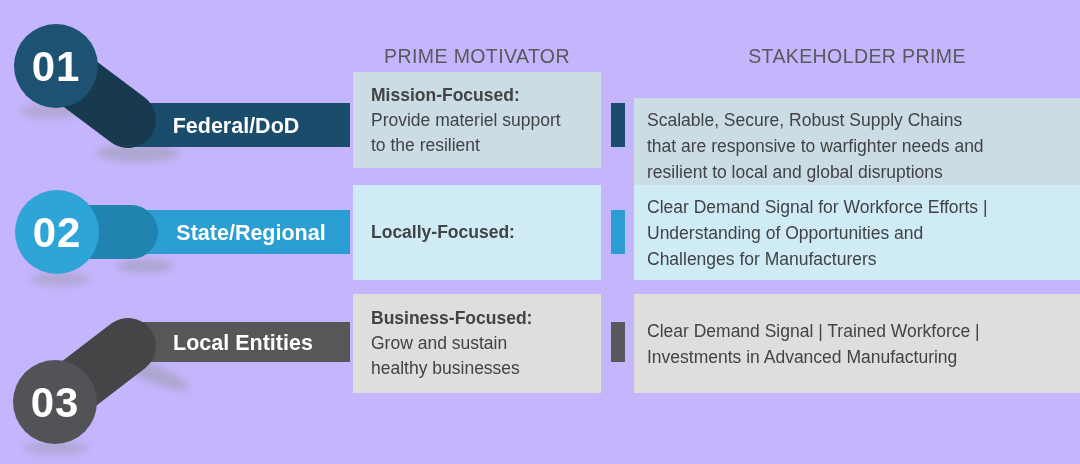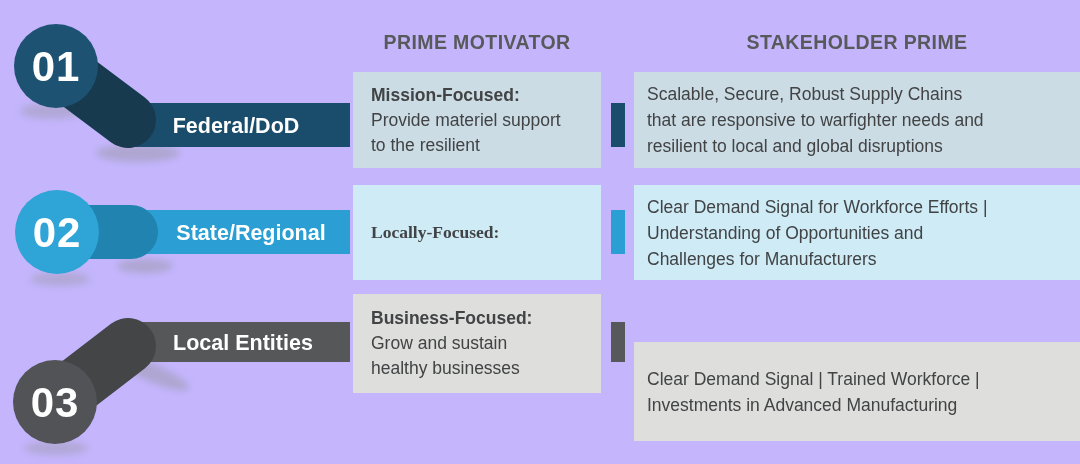--- a/index.html
+++ b/index.html
@@ -3,22 +3,22 @@
 <meta charset="utf-8">
 <style>
   html,body { margin:0; padding:0; background:#ffffff; }
   .stage {
     position:relative; width:1080px; height:464px;
     background:#c4b5fd; overflow:hidden;
     font-family:"Liberation Sans", sans-serif;
   }
   svg.art { position:absolute; left:0; top:0; }
   .col-header {
-    position:absolute; top:31px; text-align:center;
-    font-size:19.5px; font-weight:bold; letter-spacing:.4px; color:#58595B;
+    position:absolute; top:45px; text-align:center;
+    font-size:19.5px; font-weight:normal; letter-spacing:.4px; color:#58595B;
   }
   .col-header.prime { left:353px; width:248px; }
   .col-header.needs { left:634px; width:446px; }
   .box {
     position:absolute; box-sizing:border-box;
     display:flex; flex-direction:column; justify-content:center;
     color:#414345; font-size:17.5px; line-height:25px;
   }
   .box.prime { left:353px; width:248px; padding:6px 6px 6px 18px; }
   .box.needs { left:634px; width:446px; padding:6px 8px 6px 13px; line-height:26px; }
@@ -79,40 +79,40 @@
 
   <div class="col-header prime">PRIME MOTIVATOR</div>
   <div class="col-header needs">STAKEHOLDER PRIME</div>
 
   <div class="box prime r0" style="background-color: rgb(203, 220, 228);">
     <div class="m-title">Mission-Focused:</div>
     <div class="pre">Provide materiel support
 to the resilient</div>
   </div>
   <div class="connector r0" style="background-color: rgb(26, 76, 107);"></div>
-  <div class="box needs r0" style="background-color: rgb(203, 220, 228);">
+  <div class="box needs r0" style="background-color: rgb(203, 220, 228); margin-top: 26px;">
     <div class="pre">Scalable, Secure, Robust Supply Chains
 that are responsive to warfighter needs and
 resilient to local and global disruptions</div>
   </div>
 
-  <div class="box prime r1" style="background-color: rgb(206, 235, 246); font-family: Liberation Serif, serif;">
+  <div class="box prime r1" style="background-color: rgb(206, 235, 246);">
     <div class="m-title">Locally-Focused:</div>
   </div>
   <div class="connector r1" style="background-color: rgb(43, 159, 211);"></div>
   <div class="box prime r2" style="background-color: rgb(222, 222, 220);">
     <div class="m-title">Business-Focused:</div>
     <div class="pre">Grow and sustain
 healthy businesses</div>
   </div>
 
   <div class="box needs r1" style="background-color: rgb(206, 235, 246);">
     <div class="pre">Clear Demand Signal for Workforce Efforts |
 Understanding of Opportunities and
 Challenges for Manufacturers</div>
   </div>
   <div class="connector r2" style="background-color: rgb(87, 88, 90);"></div>
-  <div class="box needs r2" style="background-color: rgb(222, 222, 220); margin-top: 48px;">
+  <div class="box needs r2" style="background-color: rgb(222, 222, 220);">
     <div class="pre">Clear Demand Signal  |  Trained Workforce |
 Investments in Advanced Manufacturing</div>
   </div>
 
 </div>
 
 </body></html>

